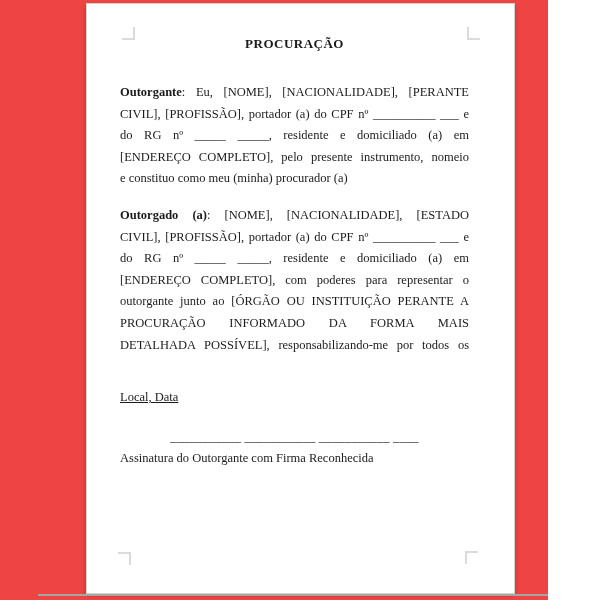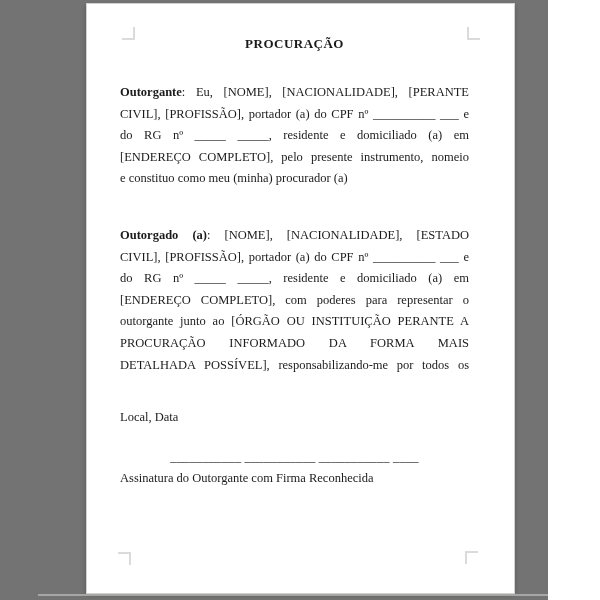--- a/index.html
+++ b/index.html
@@ -1,20 +1,20 @@
 <!DOCTYPE html>
 <html><head>
 <meta charset="utf-8">
 <style>
   html, body { margin: 0; padding: 0; }
   .canvas {
     position: relative;
     width: 548px;
     height: 600px;
-    background: #737373;
+    background: #ef4444;
     overflow: hidden;
     font-family: "Liberation Serif", serif;
   }
   .page {
     position: absolute;
     left: 87px;
     top: 4px;
     width: 427px;
     height: 589px;
     background: #ffffff;
@@ -30,31 +30,31 @@
   }
   .doc-title {
     margin-top: 31px;
     line-height: 18px;
     text-align: center;
     font-weight: bold;
     font-size: 13px;
     letter-spacing: 0.5px;
   }
   .para.p1 { margin-top: 29px; }
-  .para.p2 { margin-top: 35px; }
+  .para.p2 { margin-top: 15px; }
   .line {
     text-align: justify;
     text-align-last: justify;
   }
   .line.last {
     text-align: center;
     text-align-last: left;
   }
   .b { font-weight: bold; }
-  .local { margin-top: 31px; }
+  .local { margin-top: 31px; text-decoration: underline; }
   .sig-line {
     margin-top: 18px;
     text-align: center;
     letter-spacing: 0.2px;
   }
   .sig-caption { text-align: left; }
   .mark { position: absolute; width: 11px; height: 11px; }
   .mark.tl { left: 35px;  top: 23px;  border-right: 2px solid #dbdbdb; border-bottom: 2px solid #dbdbdb; }
   .mark.tr { right: 34px; top: 23px;  border-left: 2px solid #dbdbdb;  border-bottom: 2px solid #dbdbdb; }
   .mark.bl { left: 31px;  top: 548px; border-right: 2px solid #dbdbdb; border-top: 2px solid #dbdbdb; }

